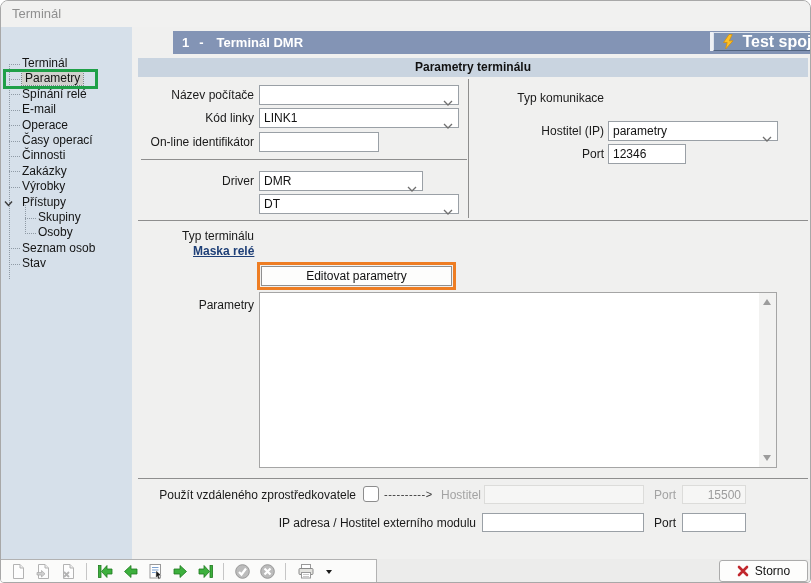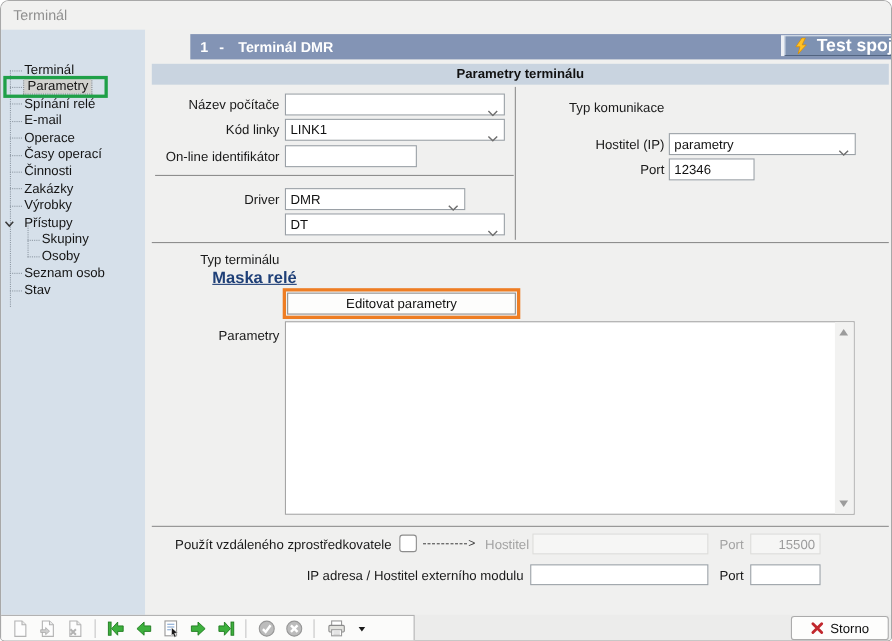--- a/index.html
+++ b/index.html
@@ -44,22 +44,22 @@
   .combo{position:absolute;box-sizing:border-box;height:20px;background:#fff;border:1px solid #9aa0a6;
          font-size:12px;color:#111;line-height:18px;padding:0 20px 0 4px;cursor:default;}
   .combo .chev{position:absolute;right:5px;top:7px;}
   .chev-boxed{position:absolute;right:1px;top:1px;bottom:1px;width:18px;border:1px solid #aeb3b9;
               background:#fbfbfa;display:flex;align-items:center;justify-content:center;box-sizing:border-box;}
   .tinput{position:absolute;box-sizing:border-box;height:20px;background:#fff;border:1px solid #9aa0a6;
           font-size:12px;color:#111;padding:0 4px;font-family:"Liberation Sans",sans-serif;outline:none;}
   .dis{background:#f6f6f5;border:1px solid #dcdcda;color:#9c9c9c;}
   .hline{position:absolute;height:0;border-top:1px solid #8e8e8e;}
   .vline{position:absolute;width:0;border-left:1px solid #8e8e8e;}
-  .link{position:absolute;font-size:15px;font-weight:bold;color:#1e3f77;text-decoration:underline;cursor:pointer;}
-  .orange-box{position:absolute;left:125px;top:235px;width:216px;height:28px;border:3px solid #ee7d23;
+  .link{position:absolute;font-size:12px;font-weight:bold;color:#1e3f77;text-decoration:underline;cursor:pointer;}
+  .orange-box{position:absolute;left:125px;top:235px;width:199px;height:28px;border:3px solid #ee7d23;
               box-sizing:border-box;}
   .edit-btn{position:absolute;left:1px;top:1px;right:1px;bottom:1px;background:#fdfdfc;
             border:1px solid #8f8f8f;font-size:12px;color:#111;display:flex;align-items:center;
             justify-content:center;cursor:pointer;font-family:"Liberation Sans",sans-serif;}
   .bigtext{position:absolute;left:127px;top:265px;width:518px;height:176px;background:#fff;
            border:1px solid #a5a5a5;box-sizing:border-box;}
   .vscroll{position:absolute;right:0;top:0;bottom:0;width:17px;background:#f2f2f1;}
   .sarrow{position:absolute;left:4px;width:0;height:0;border-left:4.5px solid transparent;
           border-right:4.5px solid transparent;}
   .sarrow.up{top:6px;border-bottom:6px solid #9c9c9c;}

